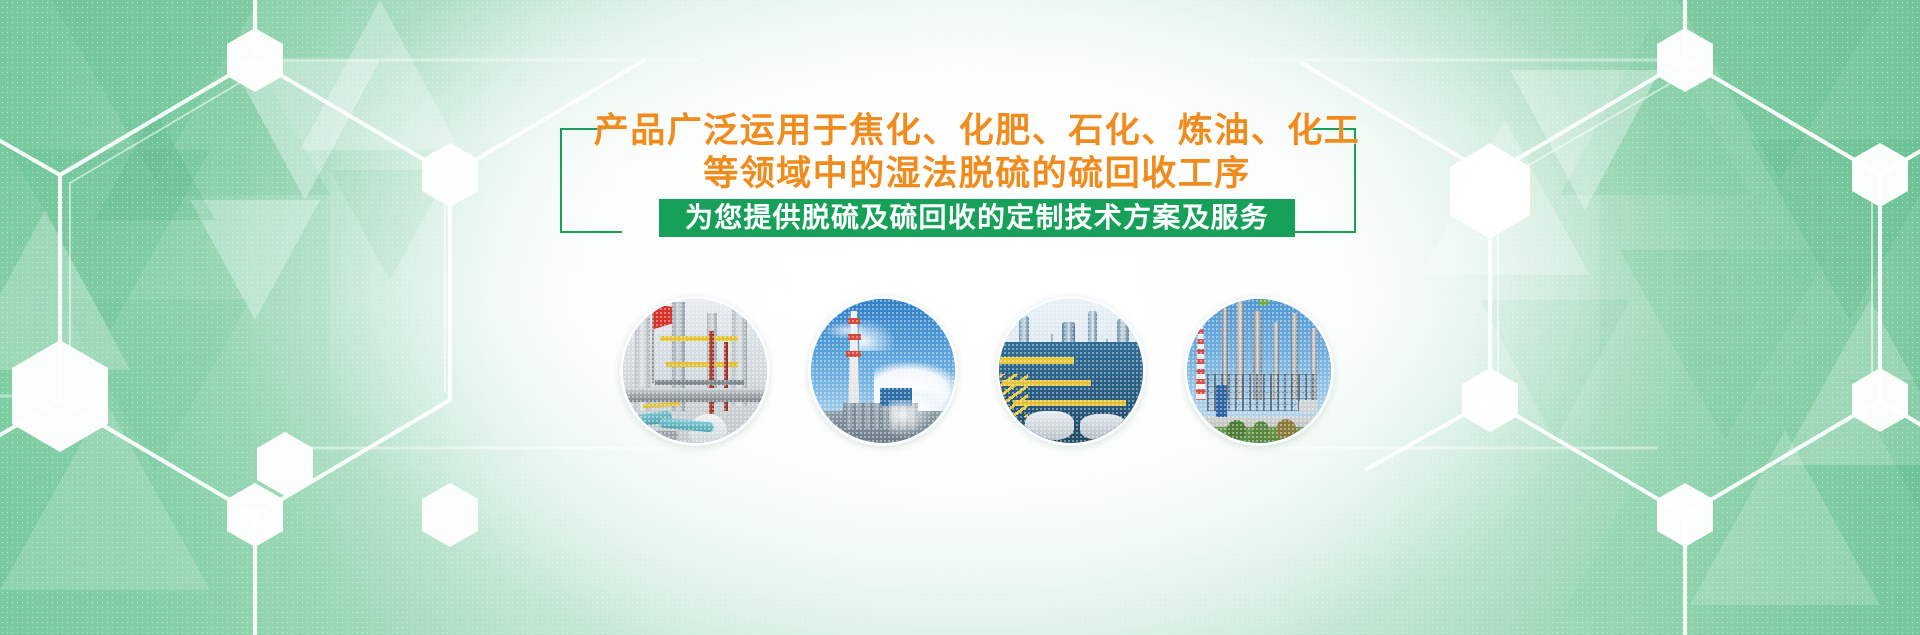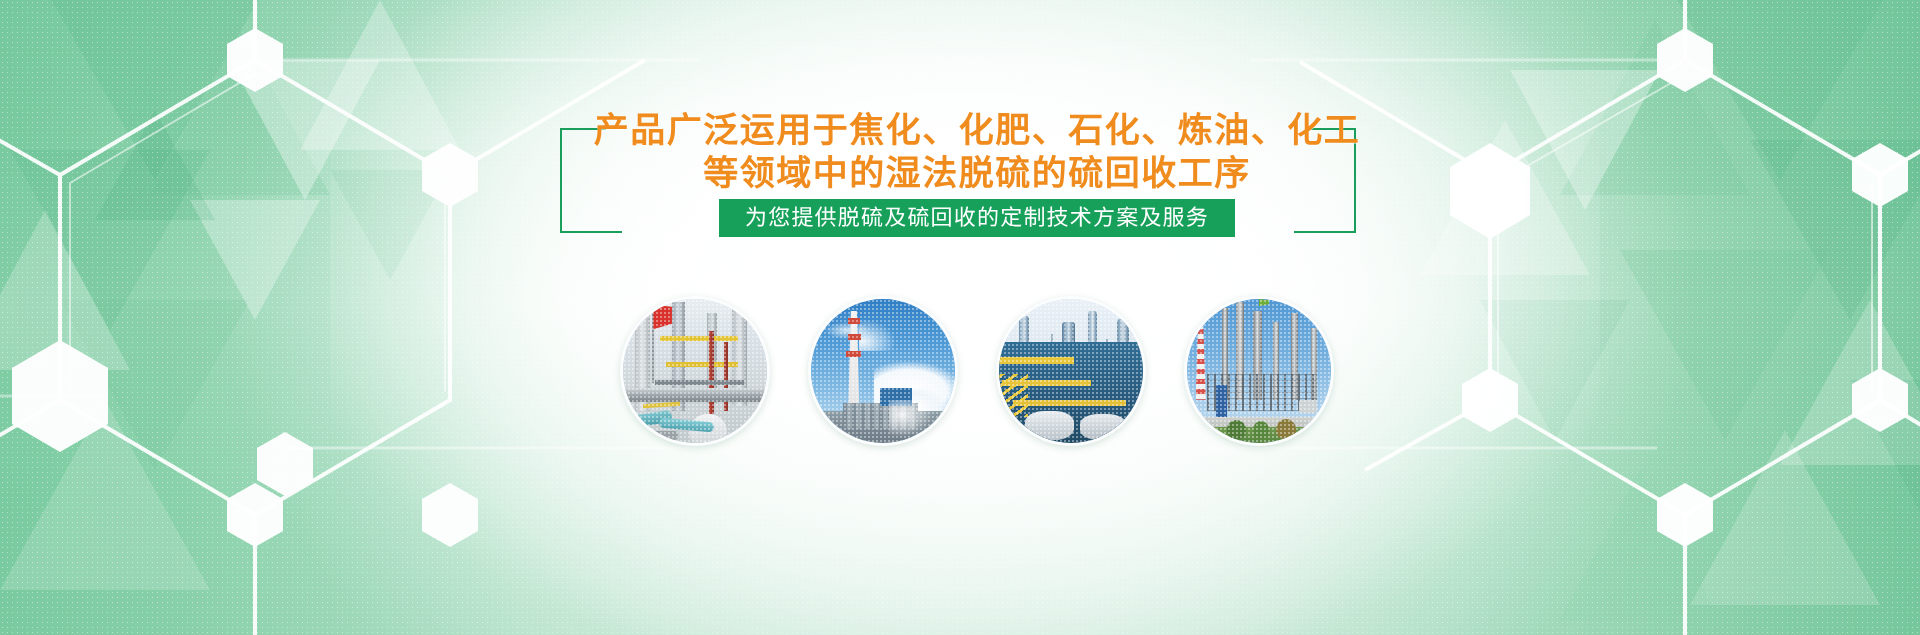--- a/index.html
+++ b/index.html
@@ -96,22 +96,22 @@
     white-space:pre-line;
     text-shadow:0 1px 0 rgba(255,255,255,0.6);
   }
 
   .subbar{
     position:absolute;
     left:50%; top:199px;
     transform:translateX(-50%);
     background:#17a05a;
     color:#ffffff;
-    font-size:22px;
-    font-weight:normal;
+    font-size:28px;
+    font-weight:bold;
     letter-spacing:1.2px;
     line-height:38px;
     height:38px;
     padding:0 26px;
     white-space:nowrap;
   }
 
   
   .bracket{ position:absolute; background:#1a9e5c; }
 

